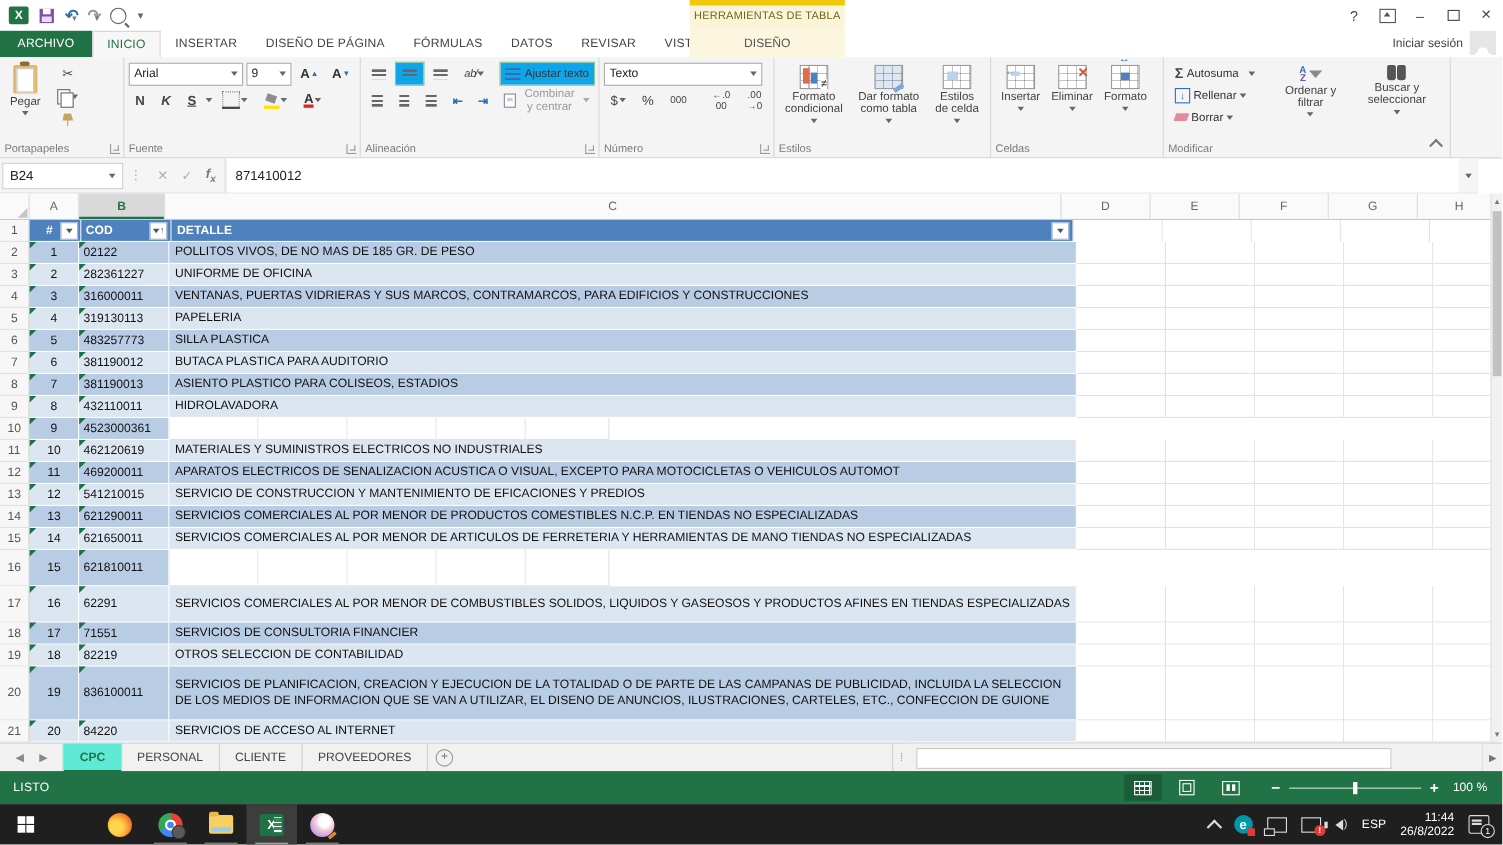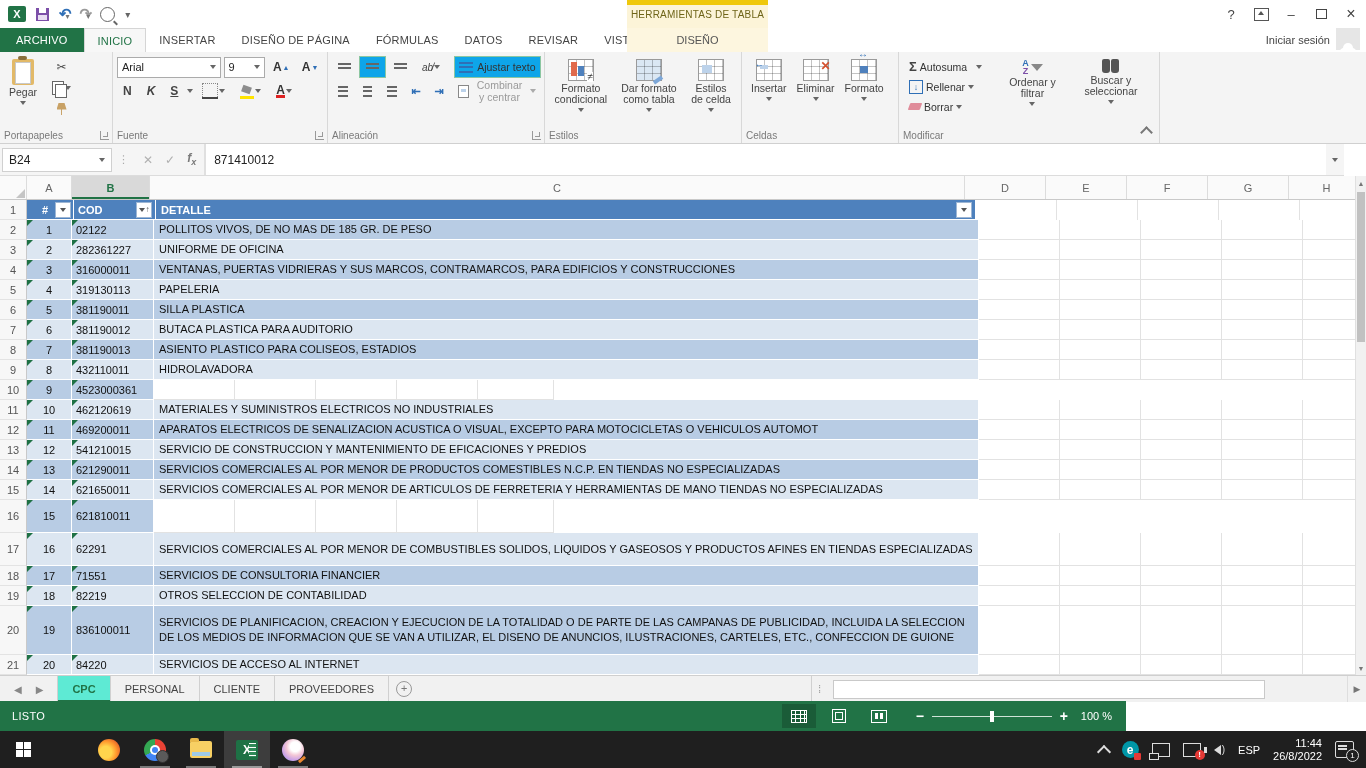--- a/index.html
+++ b/index.html
@@ -160,21 +160,21 @@
   .stab{display:flex;align-items:center;padding:0 14px;font-size:11px;color:#444;border-right:1px solid #d0d0d0}
   .stab.first{border-left:1px solid #d0d0d0}
   .stab.active{background:#5eead4;color:#217346;font-weight:bold;box-shadow:inset 0 -2px 0 #217346}
   .addsheet{width:30px;display:flex;align-items:center;justify-content:center}
   .addsheet i{width:14px;height:14px;border:1px solid #999;border-radius:50%;color:#777;font-size:11px;line-height:12px;text-align:center}
   .hs-dots{display:flex;align-items:center;color:#999;font-size:10px;padding:0 6px;border-left:1px solid #d0d0d0;margin-left:auto}
   .hscroll{width:520px;display:flex;align-items:center;position:relative;background:#f1f1f1}
   .hthumb{position:absolute;left:6px;top:4px;height:17px;width:430px;background:#fff;border:1px solid #c9c9c9}
   .hs-arr{width:18px;display:flex;align-items:center;justify-content:center;color:#777;font-size:9px;border-left:1px solid #dedede}
   
-  .statusbar{position:absolute;left:0;top:701px;width:1126px;height:30px;background:#217346;display:flex;align-items:center;color:#fff}
+  .statusbar{position:absolute;left:0;top:701px;width:1366px;height:30px;background:#217346;display:flex;align-items:center;color:#fff}
   .st-mode{padding-left:12px;font-size:11px;letter-spacing:.3px}
   .st-right{margin-left:auto;display:flex;align-items:center;gap:6px;padding-right:14px}
   .viewbtn{width:34px;height:24px;display:flex;align-items:center;justify-content:center}
   .viewbtn.on2{background:#1a5c38;outline:none}
   .ic-vgrid{width:14px;height:11px;border:1px solid #fff;background:
      repeating-linear-gradient(to right,transparent 0 3.5px,#fff 3.5px 4.5px),
      repeating-linear-gradient(to bottom,transparent 0 3px,#fff 3px 4px)}
   .ic-vpage{width:12px;height:12px;border:1px solid #fff;display:flex;align-items:center;justify-content:center}
   .ic-vpage i{width:6px;height:6px;border:1px solid #fff}
   .ic-vbreak{width:14px;height:11px;border:1px solid #fff;position:relative}
@@ -370,20 +370,40 @@
         <button class="sbtn tgl-label dis" style="margin-left:2px">
           <span class="ic-merge"></span>
           <span>Combinar y centrar</span>
           <span class="car" style="border-top-color:#aaa"></span>
         </button>
       </div>
       <div class="glabel">Alineación</div>
       <span class="dlg"></span>
     </div>
 
+    <div class="rgroup" style="width:150px">
+      <div class="trow">
+        <div class="combo" style="width:134px">
+            <span>Texto</span>
+            <span class="car"></span>
+          </div>
+      </div>
+      <div class="trow">
+        <button class="sbtn numsym">
+            <span>$</span>
+            <span class="car"></span>
+          </button>
+        <button class="sbtn numsym">%</button>
+        <button class="sbtn decim">000</button>
+        <button class="sbtn decim" style="margin-left:8px">←.0<br>00</button>
+        <button class="sbtn decim">.00<br>→0</button>
+      </div>
+      <div class="glabel">Número</div>
+      <span class="dlg"></span>
+    </div>
 
     <div class="rgroup" style="width:188px;flex-direction:row">
       <div class="bigbtn">
         <span class="mini-grid cf">
             <i></i>
           </span>
         <span>Formato condicional</span>
         <span class="car"></span>
       </div>
       <div class="bigbtn">
@@ -600,21 +620,21 @@
     </div>
 
     <div class="xrow h1 band-dark">
       <div class="rn">6</div>
       <div class="cA">
             <i class="tri"></i>
             <span class="v">5</span>
           </div>
       <div class="cB">
             <i class="tri"></i>
-            <span class="v">381190011</span>
+            <span class="v">483257773</span>
           </div>
       <div class="cC">
             <span class="v">SILLA PLASTICA</span>
           </div>
       <div class="ce w-d"></div>
       <div class="ce w-e"></div>
       <div class="ce w-f"></div>
       <div class="ce w-g"></div>
       <div class="ce w-h"></div>
     </div>

